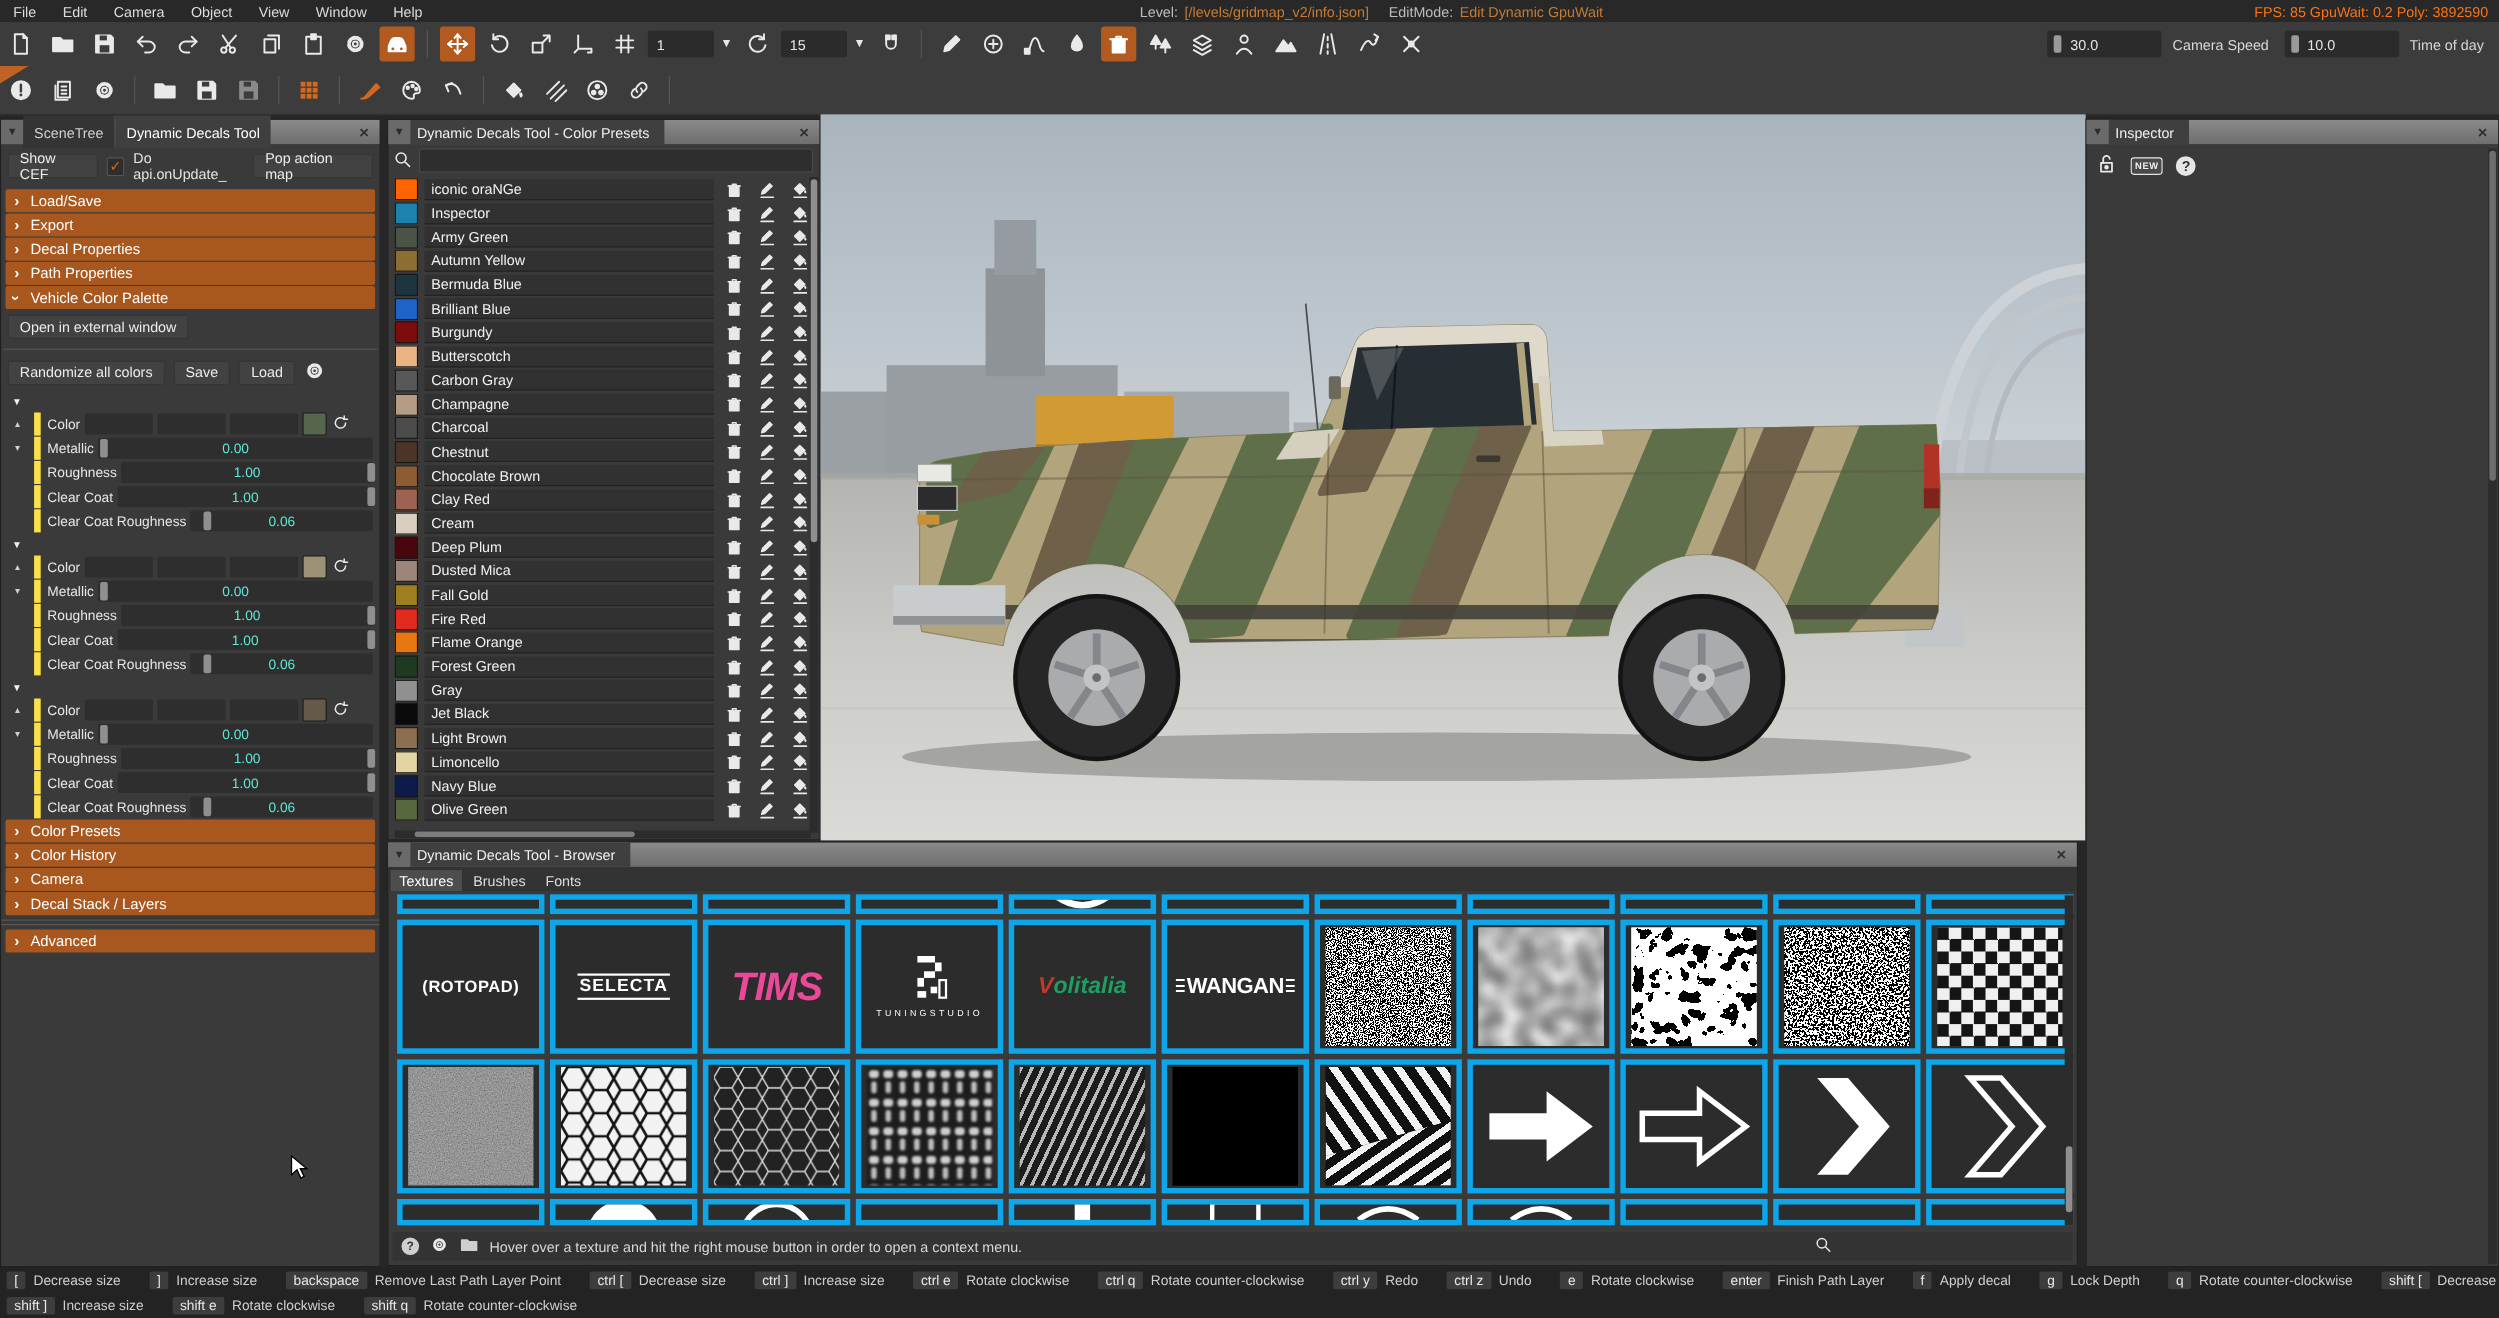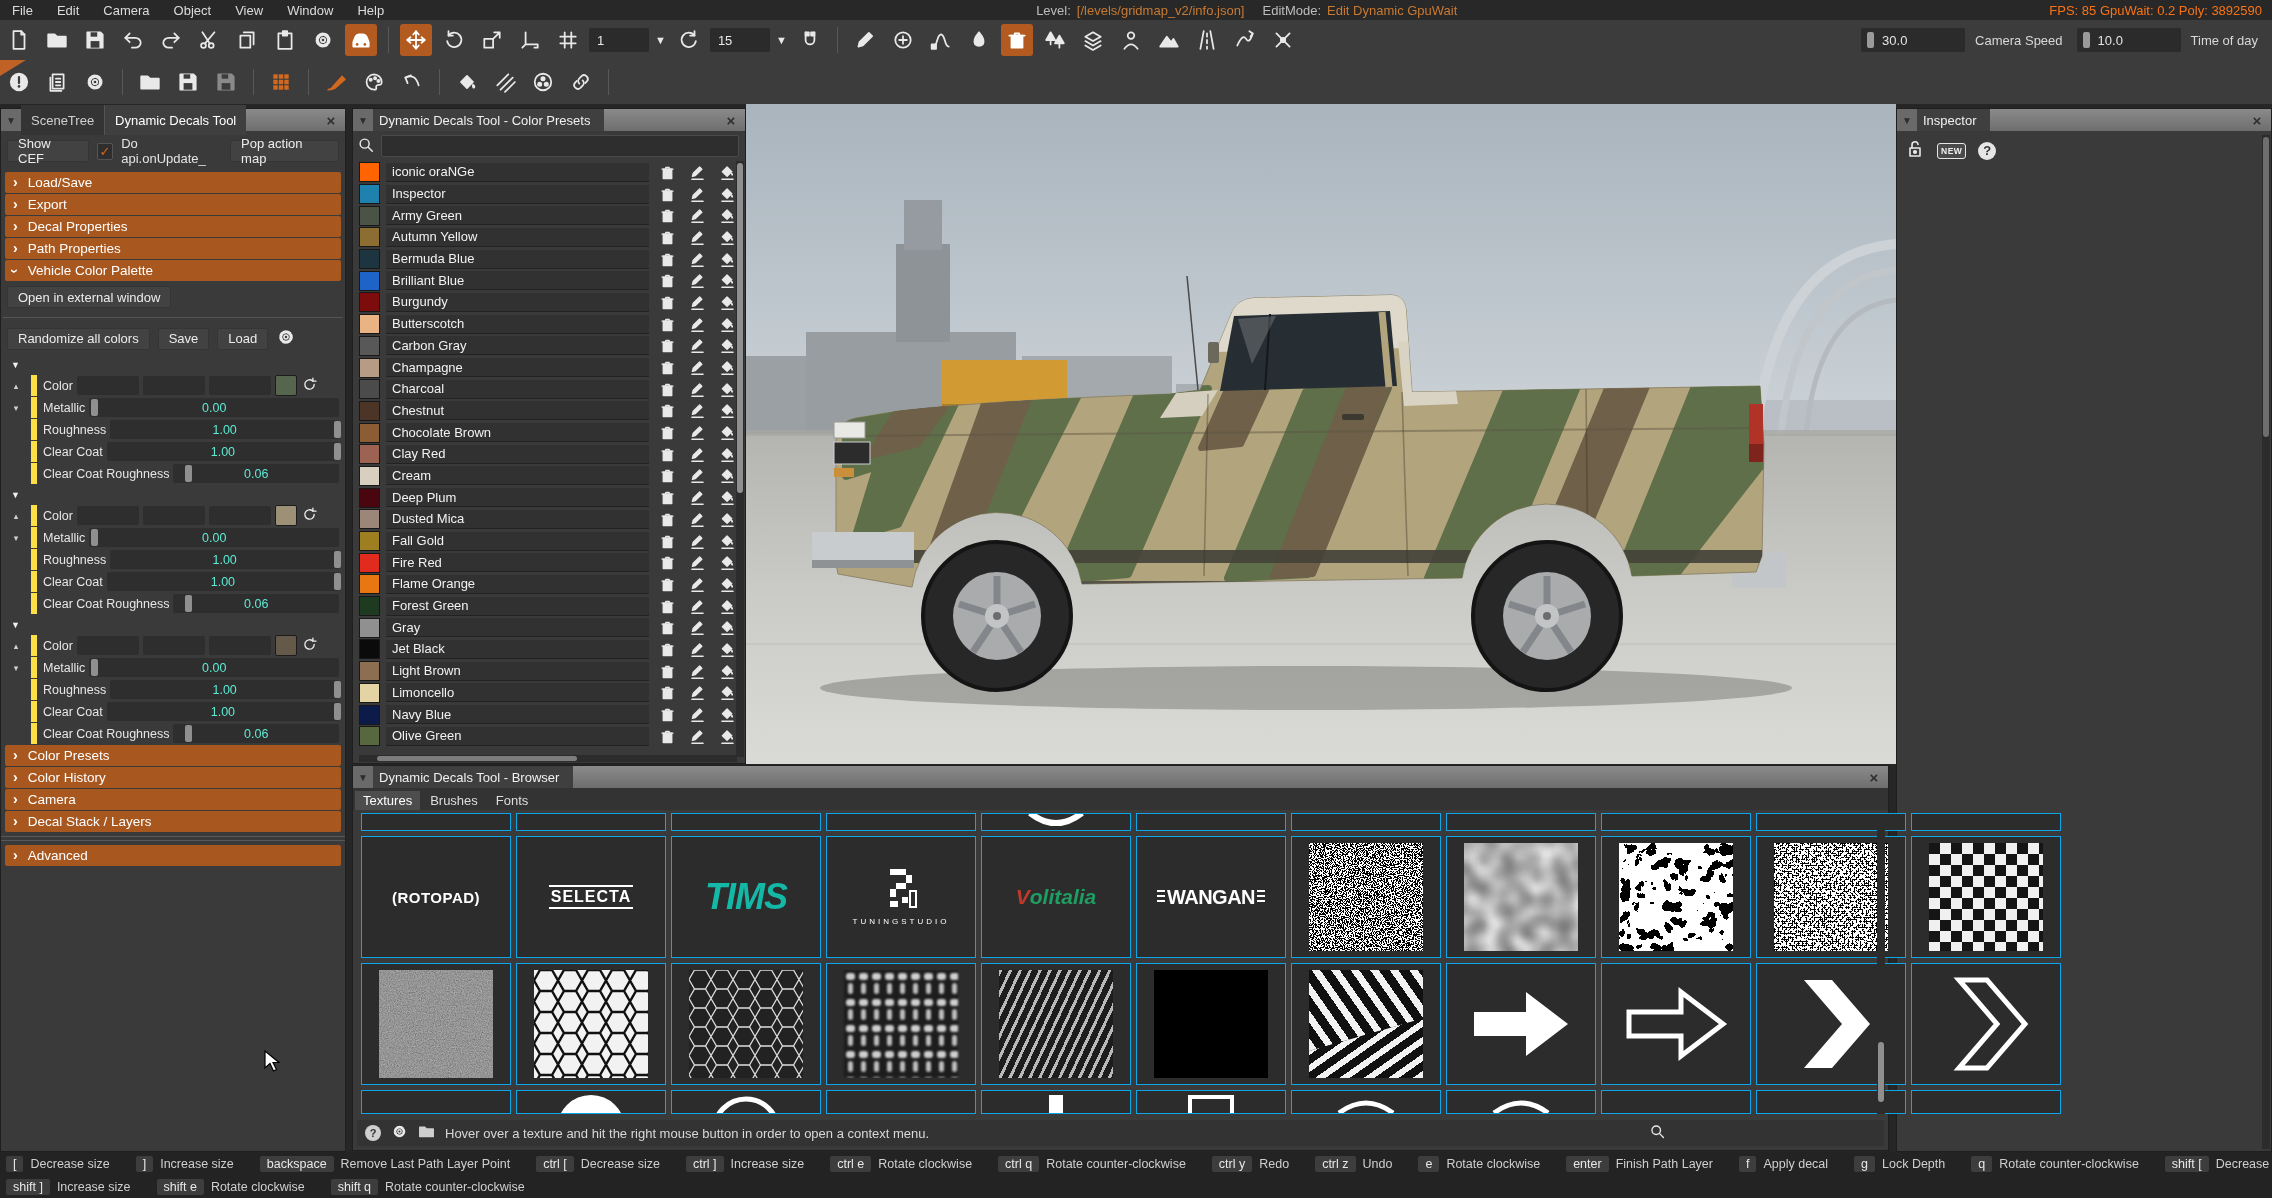--- a/index.html
+++ b/index.html
@@ -90,27 +90,27 @@
             padding:2px 3px;letter-spacing:.5px;background:#4a4a4a;}
   .qmark{width:18px;height:18px;border-radius:50%;background:#e6e6e6;color:#333;display:flex;align-items:center;
          justify-content:center;font-weight:bold;font-size:13px;}
   
   #browser-panel{left:352px;top:765px;width:1537px;height:386px;}
   .btabs{display:flex;align-items:flex-end;height:22px;background:#333;}
   .btab{padding:2px 8px;font-size:13px;color:#ddd;margin-left:2px;}
   .btab.on{background:#4d4d4d;color:#fff;}
   #texgrid{position:absolute;left:8px;top:47px;width:1522px;}
   .trow{display:flex;gap:5px;margin-bottom:5px;}
-  .cell{width:150px;background:#2c2c2c;border:1px solid #0ea5e9;box-sizing:border-box;overflow:hidden;
+  .cell{width:134px;background:#2c2c2c;border:5px solid #0ea5e9;box-sizing:border-box;overflow:hidden;
         display:flex;align-items:center;justify-content:center;position:relative;flex:0 0 auto;}
   .cell .thumb{width:120px;height:108px;display:flex;align-items:center;justify-content:center;overflow:hidden;position:relative;}
   .logo-plain{color:#fff;font-weight:bold;font-size:15px;letter-spacing:.5px;white-space:nowrap;}
   .logo-selecta{color:#fff;font-weight:bold;font-size:16px;border-top:2px solid #fff;border-bottom:2px solid #fff;
         padding:1px 2px;letter-spacing:1px;}
-  .logo-tims{color:#14b8a6;font-weight:bold;font-style:italic;font-size:36px;letter-spacing:-1px;}
+  .logo-tims{color:#ec4899;font-weight:bold;font-style:italic;font-size:36px;letter-spacing:-1px;}
   .logo-tuning{display:flex;flex-direction:column;align-items:center;gap:8px;color:#fff;}
   .logo-tuning .word{font-size:8px;letter-spacing:3px;color:#fff;}
   .logo-volitalia{color:#1f9e63;font-weight:bold;font-style:italic;font-size:21px;}
   .logo-volitalia b{color:#c0392b;font-style:italic;}
   .logo-wangan{color:#fff;font-weight:bold;font-size:20px;letter-spacing:-.5px;display:flex;align-items:center;gap:2px;}
   .speedlines{display:inline-block;width:8px;height:14px;
      background:repeating-linear-gradient(#fff 0 2px,transparent 2px 5px);}
   .checker{width:114px;height:108px;background:repeating-conic-gradient(#f0f0f0 0% 25%, #151515 0% 50%);
            background-size:22px 22px;}
   .dazzle{width:114px;height:108px;position:relative;background:#111;}

